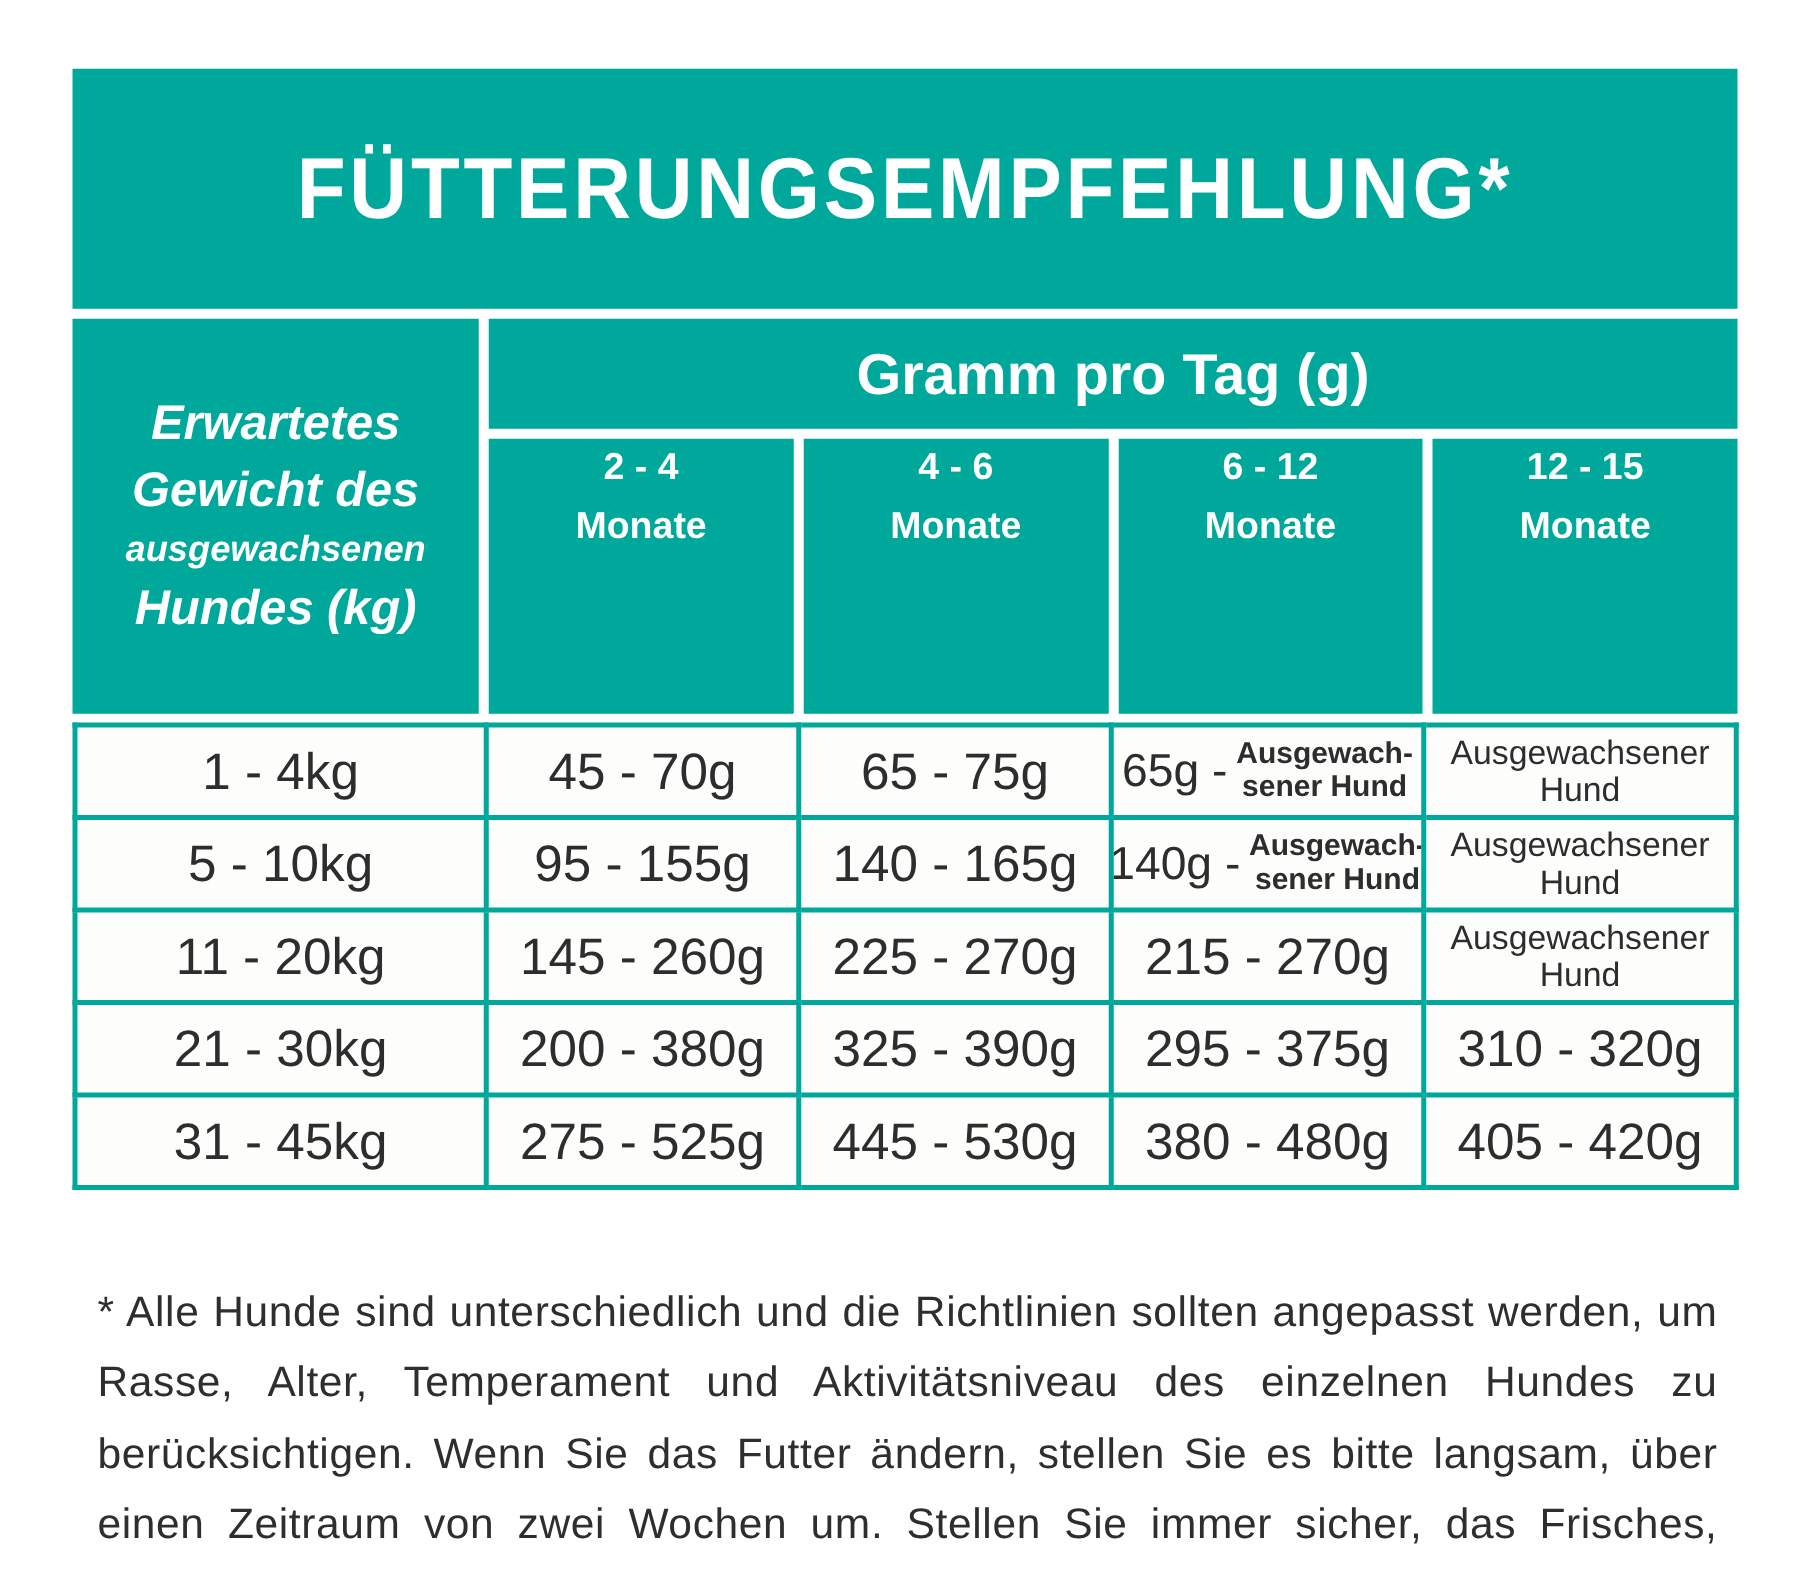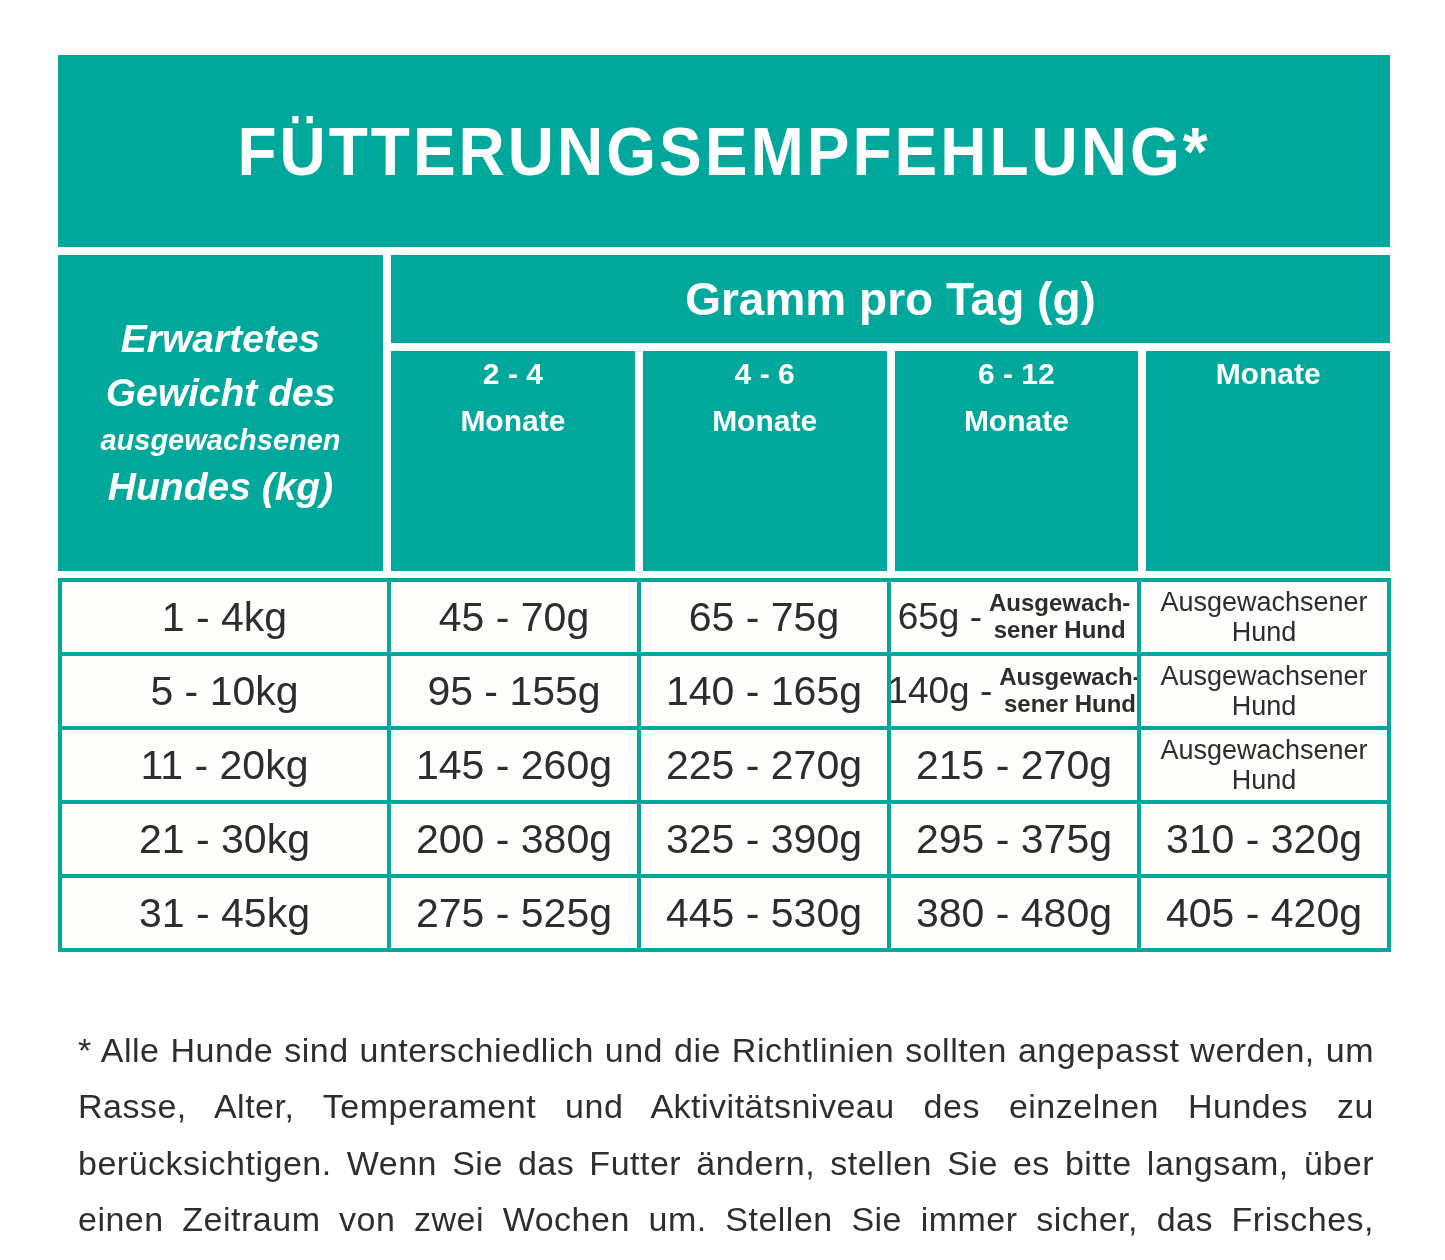--- a/index.html
+++ b/index.html
@@ -165,20 +165,21 @@
           </div>
           <div class="month-cell">
             <span>4 - 6</span>
             <span>Monate</span>
           </div>
           <div class="month-cell">
             <span>6 - 12</span>
             <span>Monate</span>
           </div>
           <div class="month-cell">
+            <span>12 - 15</span>
             <span>Monate</span>
           </div>
         </div>
       </div>
     </div>
 
     <table class="data-table">
       <colgroup>
         <col class="col-weight">
           <col class="col-age">

